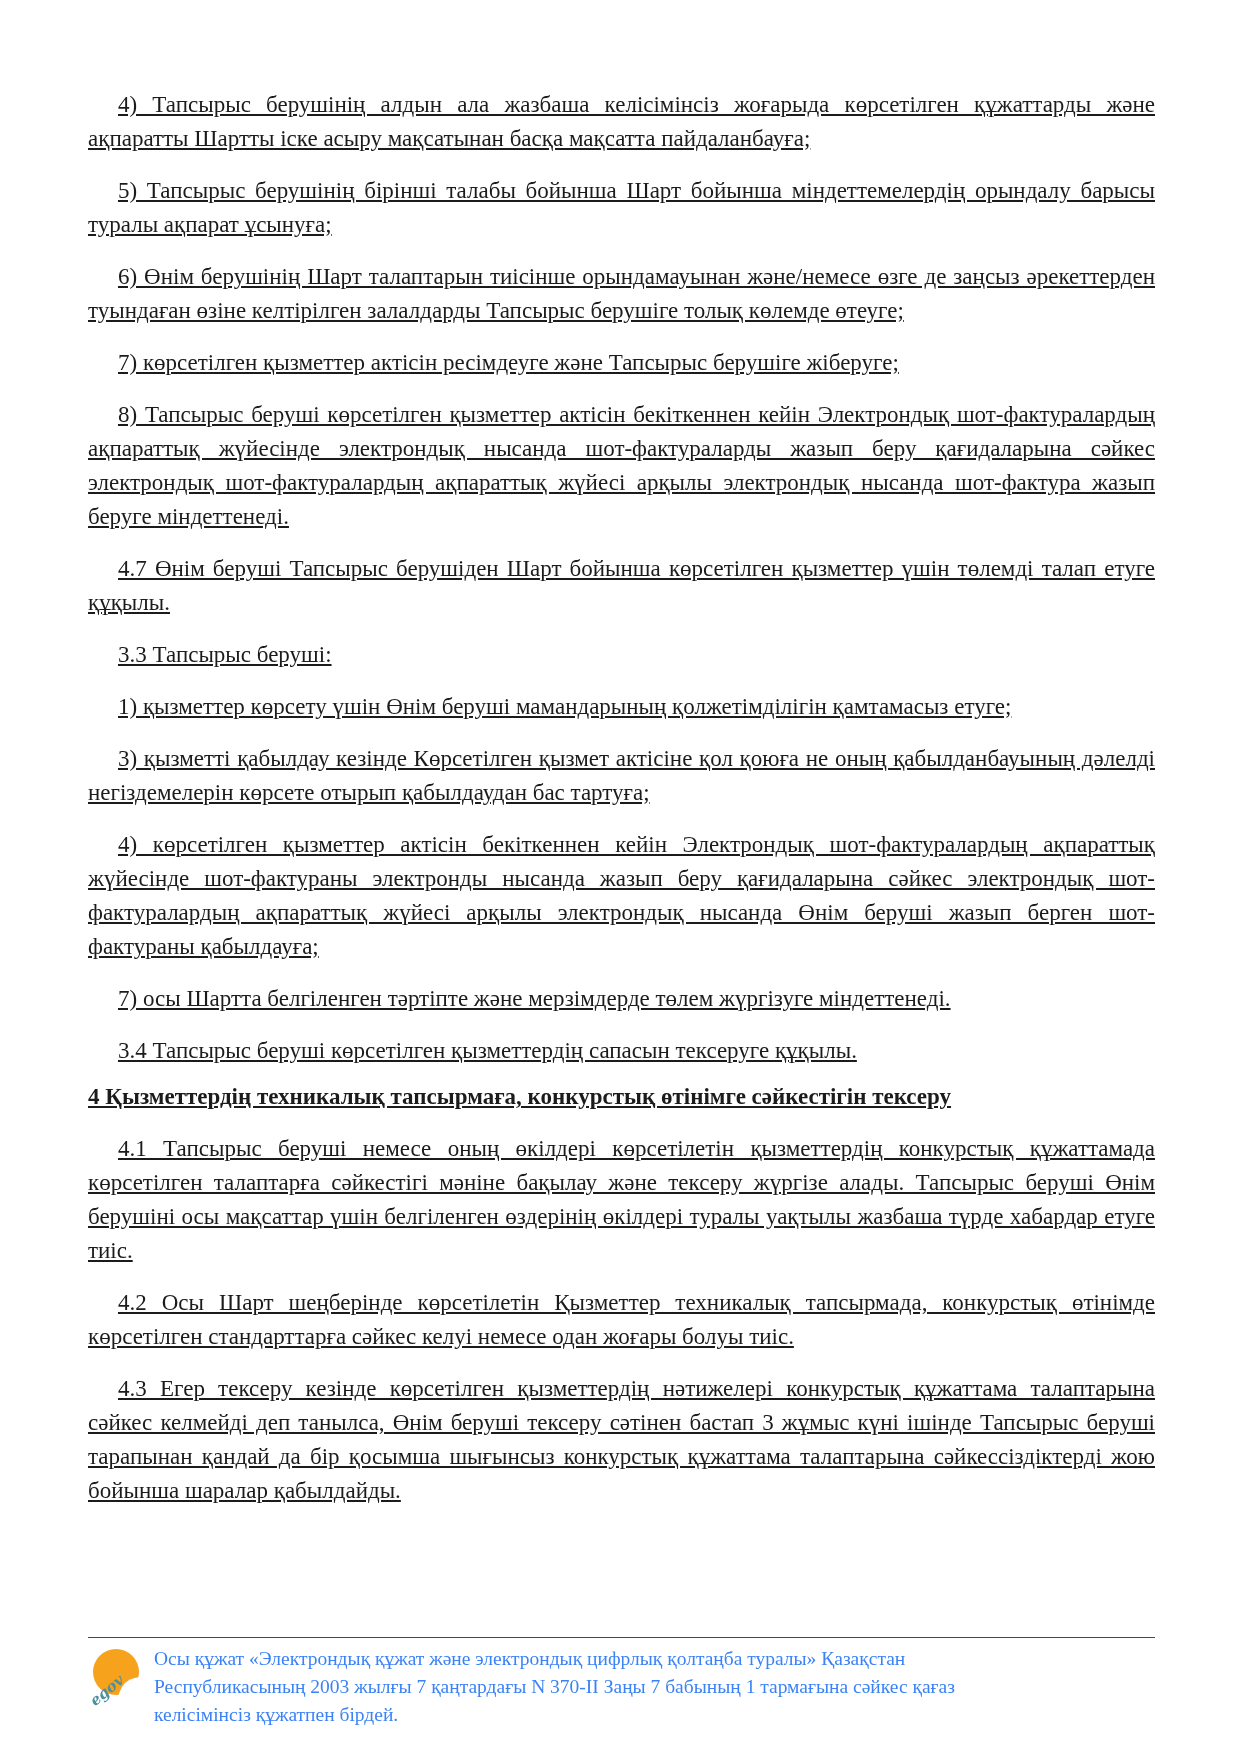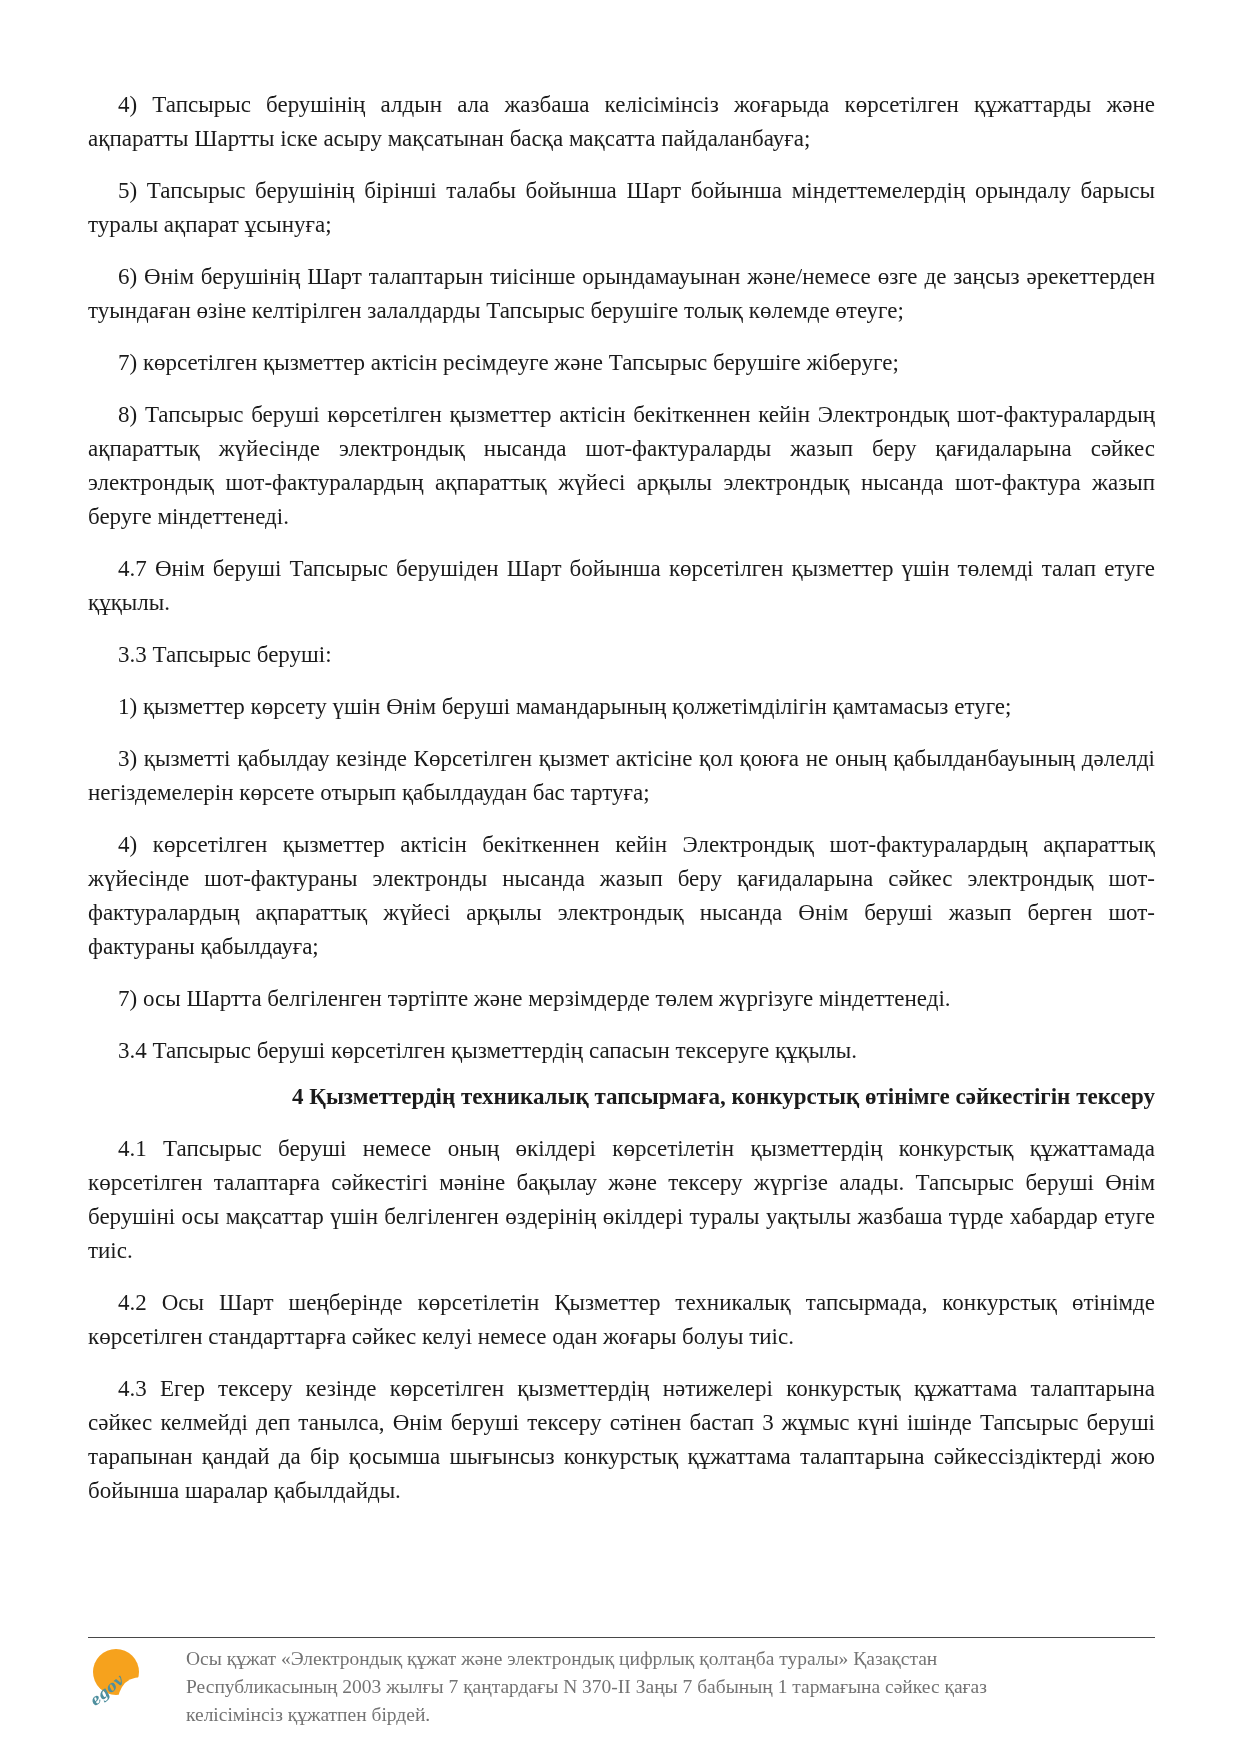--- a/index.html
+++ b/index.html
@@ -13,36 +13,37 @@
     position: relative;
     font-family: "Liberation Serif", "DejaVu Serif", serif;
     color: #1b1b1b;
     overflow: hidden;
   }
   .page-content {
     position: absolute;
     top: 88px;
     left: 88px;
     width: 1067px;
+    text-decoration: underline;
   }
   .para {
     font-size: 23px;
     line-height: 34px;
     text-align: justify;
     text-indent: 30px;
     margin: 18px 0 0 0;
   }
   .para.first {
     margin-top: 0;
   }
   .section-heading {
     font-size: 23px;
     line-height: 34px;
     font-weight: bold;
-    text-align: right;
+    text-align: left;
     text-indent: 0;
     margin: 12px 0 0 0;
   }
   .footer {
     position: absolute;
     left: 88px;
     top: 1637px;
     width: 1067px;
     border-top: 1.5px solid #474747;
     padding-top: 7px;
@@ -53,22 +54,21 @@
   }
   .footer-logo {
     flex: 0 0 auto;
     width: 54px;
     margin-right: 12px;
     margin-top: 2px;
   }
   .footer-text {
     font-size: 19.5px;
     line-height: 28px;
-    color: #737373;
-    margin-left: 32px;
+    color: #3b82f6;
   }
   .footer-line {
     white-space: nowrap;
   }
 </style>
 </head>
 <body>
 
 <div class="page-content">
   <p class="para first">4) Тапсырыс берушінің алдын ала жазбаша келісімінсіз жоғарыда көрсетілген құжаттарды және ақпаратты Шартты іске асыру мақсатынан басқа мақсатта пайдаланбауға;</p>

